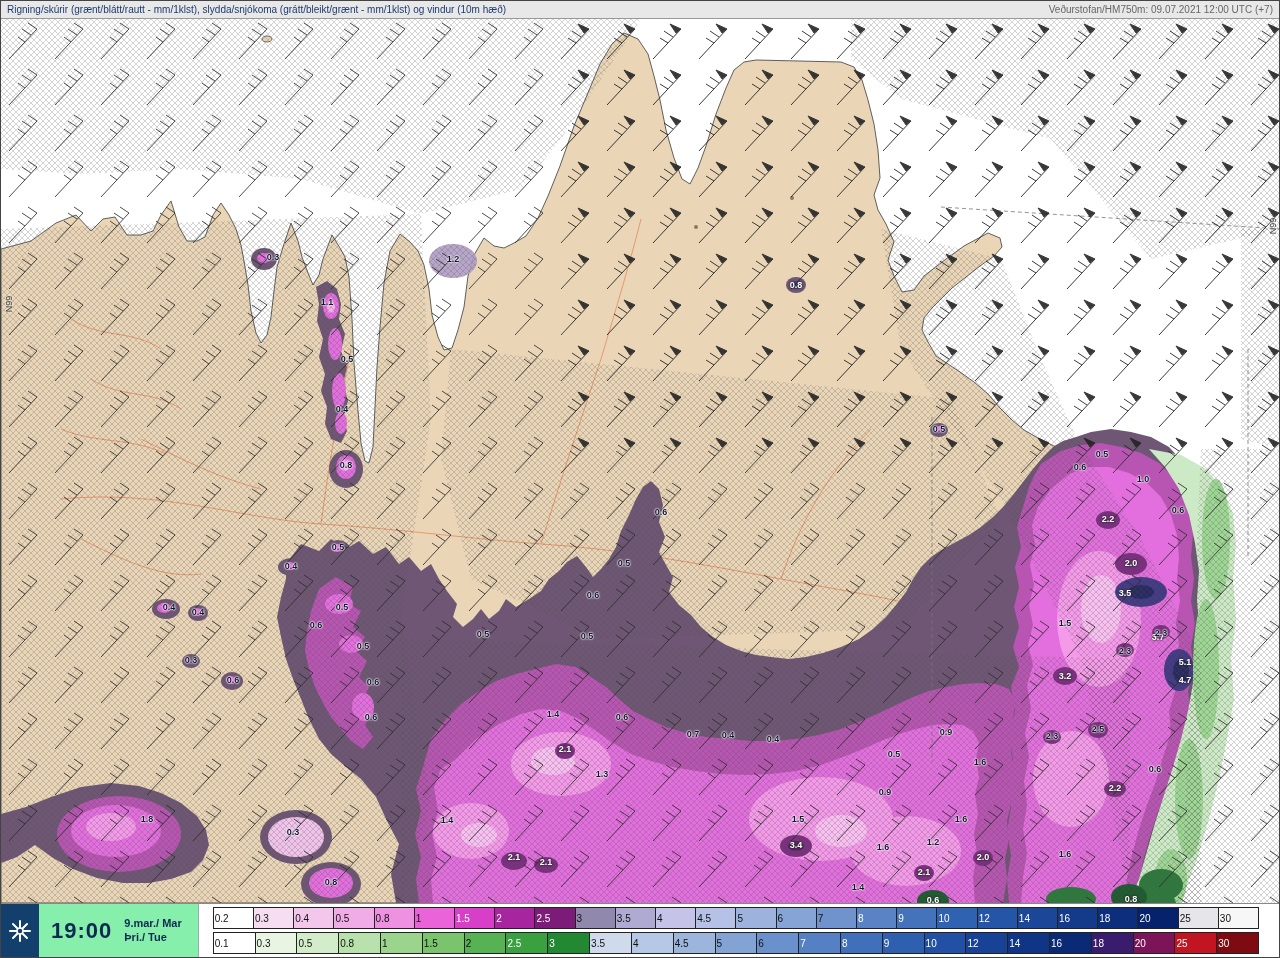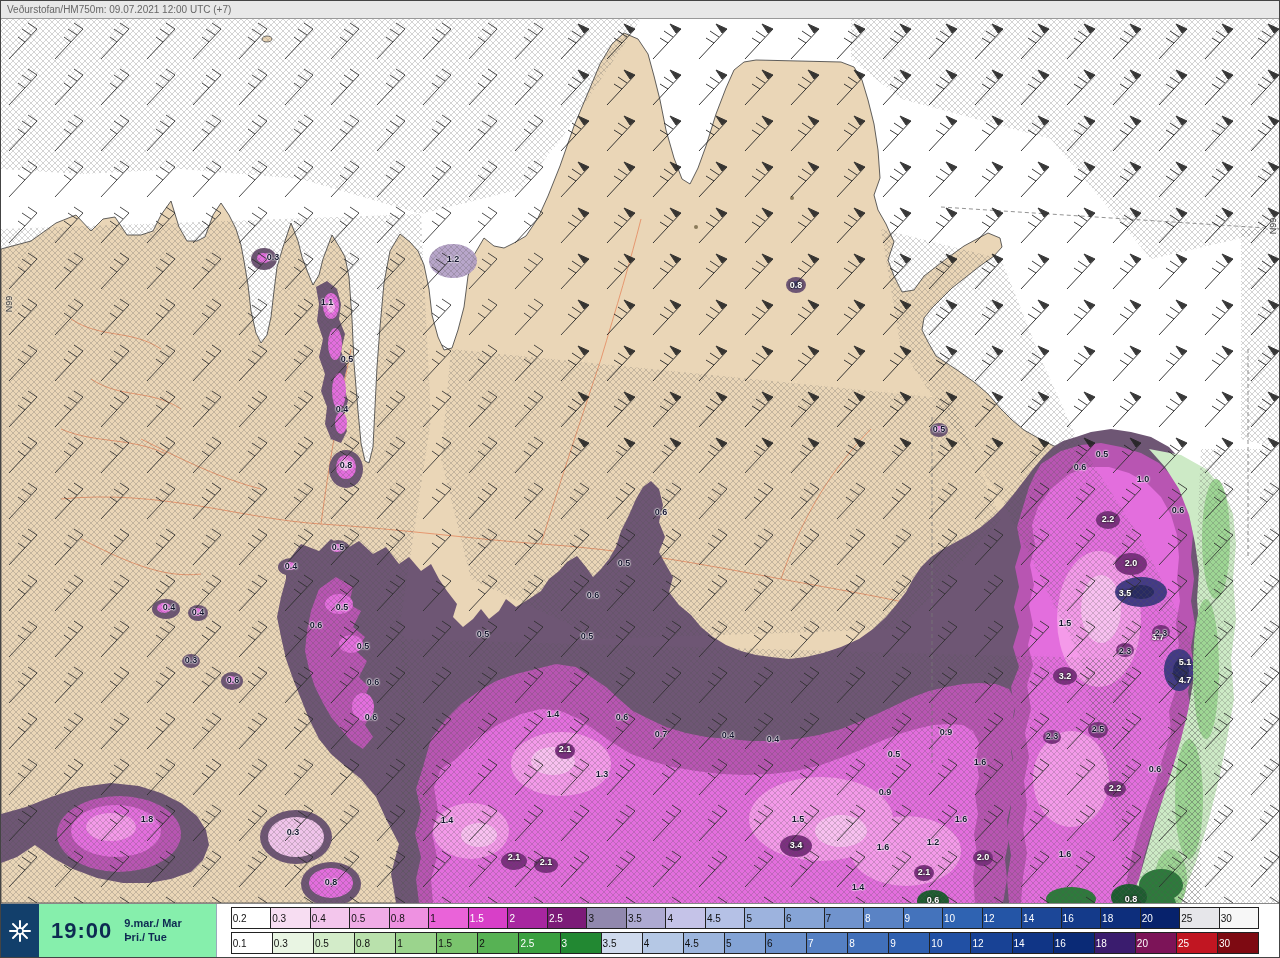--- a/index.html
+++ b/index.html
@@ -17,34 +17,35 @@
              text-shadow:0 0 2px #fff,0 0 2px #fff,0 0 1px #fff;pointer-events:none;white-space:nowrap;}
   .map-label.light{color:#ffffff;text-shadow:0 0 2px #222,0 0 2px #222;}
   .grid-label{position:absolute;font-size:9px;color:#333;transform:translate(-50%,-50%) rotate(-90deg);
               text-shadow:0 0 2px #fff;pointer-events:none;}
   
   .footer{position:absolute;left:0;top:902px;width:100%;height:54px;background:#fff;border-top:1px solid #888;
           display:flex;align-items:center;box-sizing:border-box;}
   .clock-panel{display:flex;align-items:center;height:100%;background:#86efac;border-right:1px solid #9ab;}
   .logo-box{width:38px;height:100%;background:#123f6b;display:flex;align-items:center;justify-content:center;}
   .time-txt{font-size:22px;font-weight:bold;color:#0e2a52;padding:0 12px 0 12px;letter-spacing:1px;}
-  .date-box{padding-right:34px;line-height:1.25;}
+  .date-box{padding-right:16px;line-height:1.25;}
   .date-box div{font-size:11px;font-weight:bold;color:#0e2a52;white-space:nowrap;}
   .scales{flex:1;display:flex;flex-direction:column;gap:3px;padding:4px 20px 4px 14px;}
   .scale-row{display:flex;height:20px;border:1px solid #222;}
   .scale-cell{flex:1;position:relative;border-right:1px solid #222;}
   .scale-cell:last-child{border-right:none;}
   .scale-cell span{position:absolute;left:1px;top:50%;transform:translateY(-50%);font-size:10px;}
 </style>
 </head>
 <body>
 
 <div class="frame">
 
   <div class="topbar">
+    <div class="tl">Rigning/skúrir (grænt/blátt/rautt - mm/1klst), slydda/snjókoma (grátt/bleikt/grænt - mm/1klst) og vindur (10m hæð)</div>
     <div class="tr">Veðurstofan/HM750m: 09.07.2021 12:00 UTC (+7)</div>
   </div>
 
   <div class="map">
     <svg width="1280" height="884" viewBox="0 0 1280 884">
       <defs>
         <pattern id="hatch" width="6" height="6" patternUnits="userSpaceOnUse">
           <path d="M0,6 L6,0 M0,0 L6,6" stroke="#555" stroke-width="0.5" opacity="0.5"></path>
         </pattern>
         <pattern id="barbs" width="46" height="46" patternUnits="userSpaceOnUse">
@@ -232,21 +233,21 @@
         <div class="map-label" style="left: 370px; top: 698px;">0.6</div>
         <div class="map-label" style="left: 482px; top: 615px;">0.5</div>
         <div class="map-label" style="left: 592px; top: 576px;">0.6</div>
         <div class="map-label" style="left: 586px; top: 617px;">0.5</div>
         <div class="map-label" style="left: 660px; top: 493px;">0.6</div>
         <div class="map-label" style="left: 623px; top: 544px;">0.5</div>
         <div class="map-label" style="left: 552px; top: 695px;">1.4</div>
         <div class="map-label light" style="left: 564px; top: 730px;">2.1</div>
         <div class="map-label" style="left: 601px; top: 755px;">1.3</div>
         <div class="map-label" style="left: 621px; top: 698px;">0.6</div>
-        <div class="map-label" style="left: 660px; top: 715px;">0.7</div>
+        <div class="map-label" style="left: 692px; top: 715px;">0.7</div>
         <div class="map-label" style="left: 727px; top: 716px;">0.4</div>
         <div class="map-label" style="left: 772px; top: 720px;">0.4</div>
         <div class="map-label" style="left: 446px; top: 801px;">1.4</div>
         <div class="map-label light" style="left: 513px; top: 838px;">2.1</div>
         <div class="map-label light" style="left: 545px; top: 843px;">2.1</div>
         <div class="map-label" style="left: 292px; top: 813px;">0.3</div>
         <div class="map-label" style="left: 330px; top: 863px;">0.8</div>
         <div class="map-label" style="left: 146px; top: 800px;">1.8</div>
         <div class="map-label" style="left: 893px; top: 735px;">0.5</div>
         <div class="map-label" style="left: 945px; top: 713px;">0.9</div>

